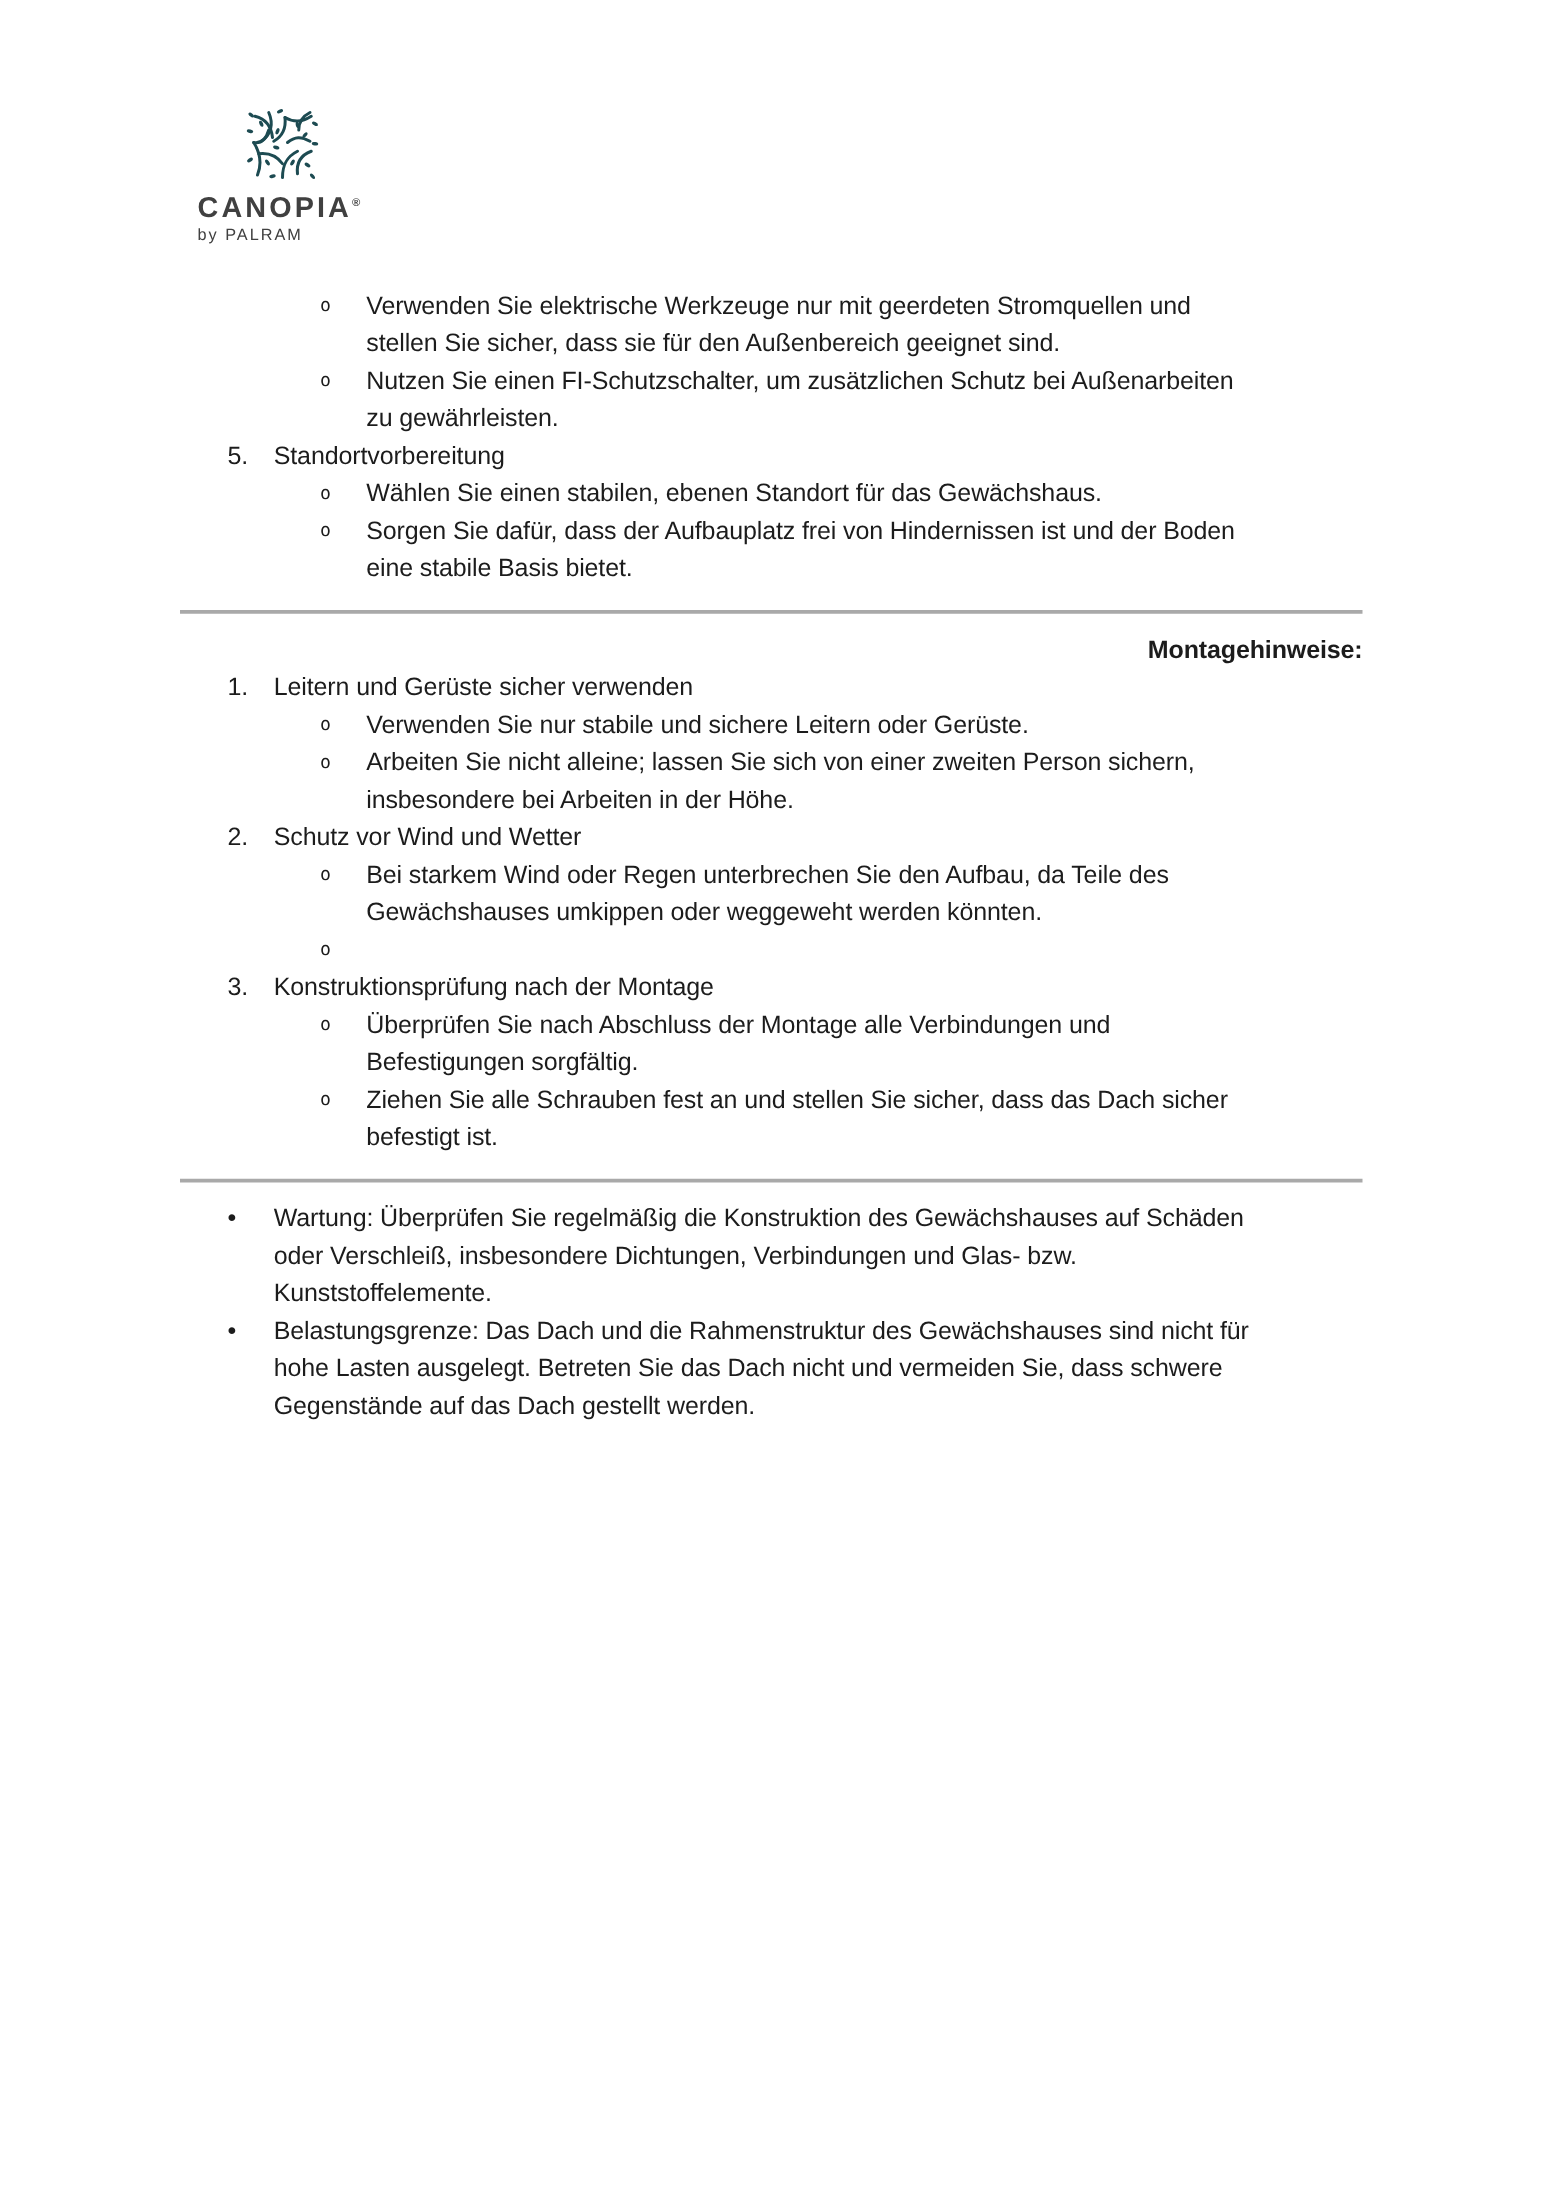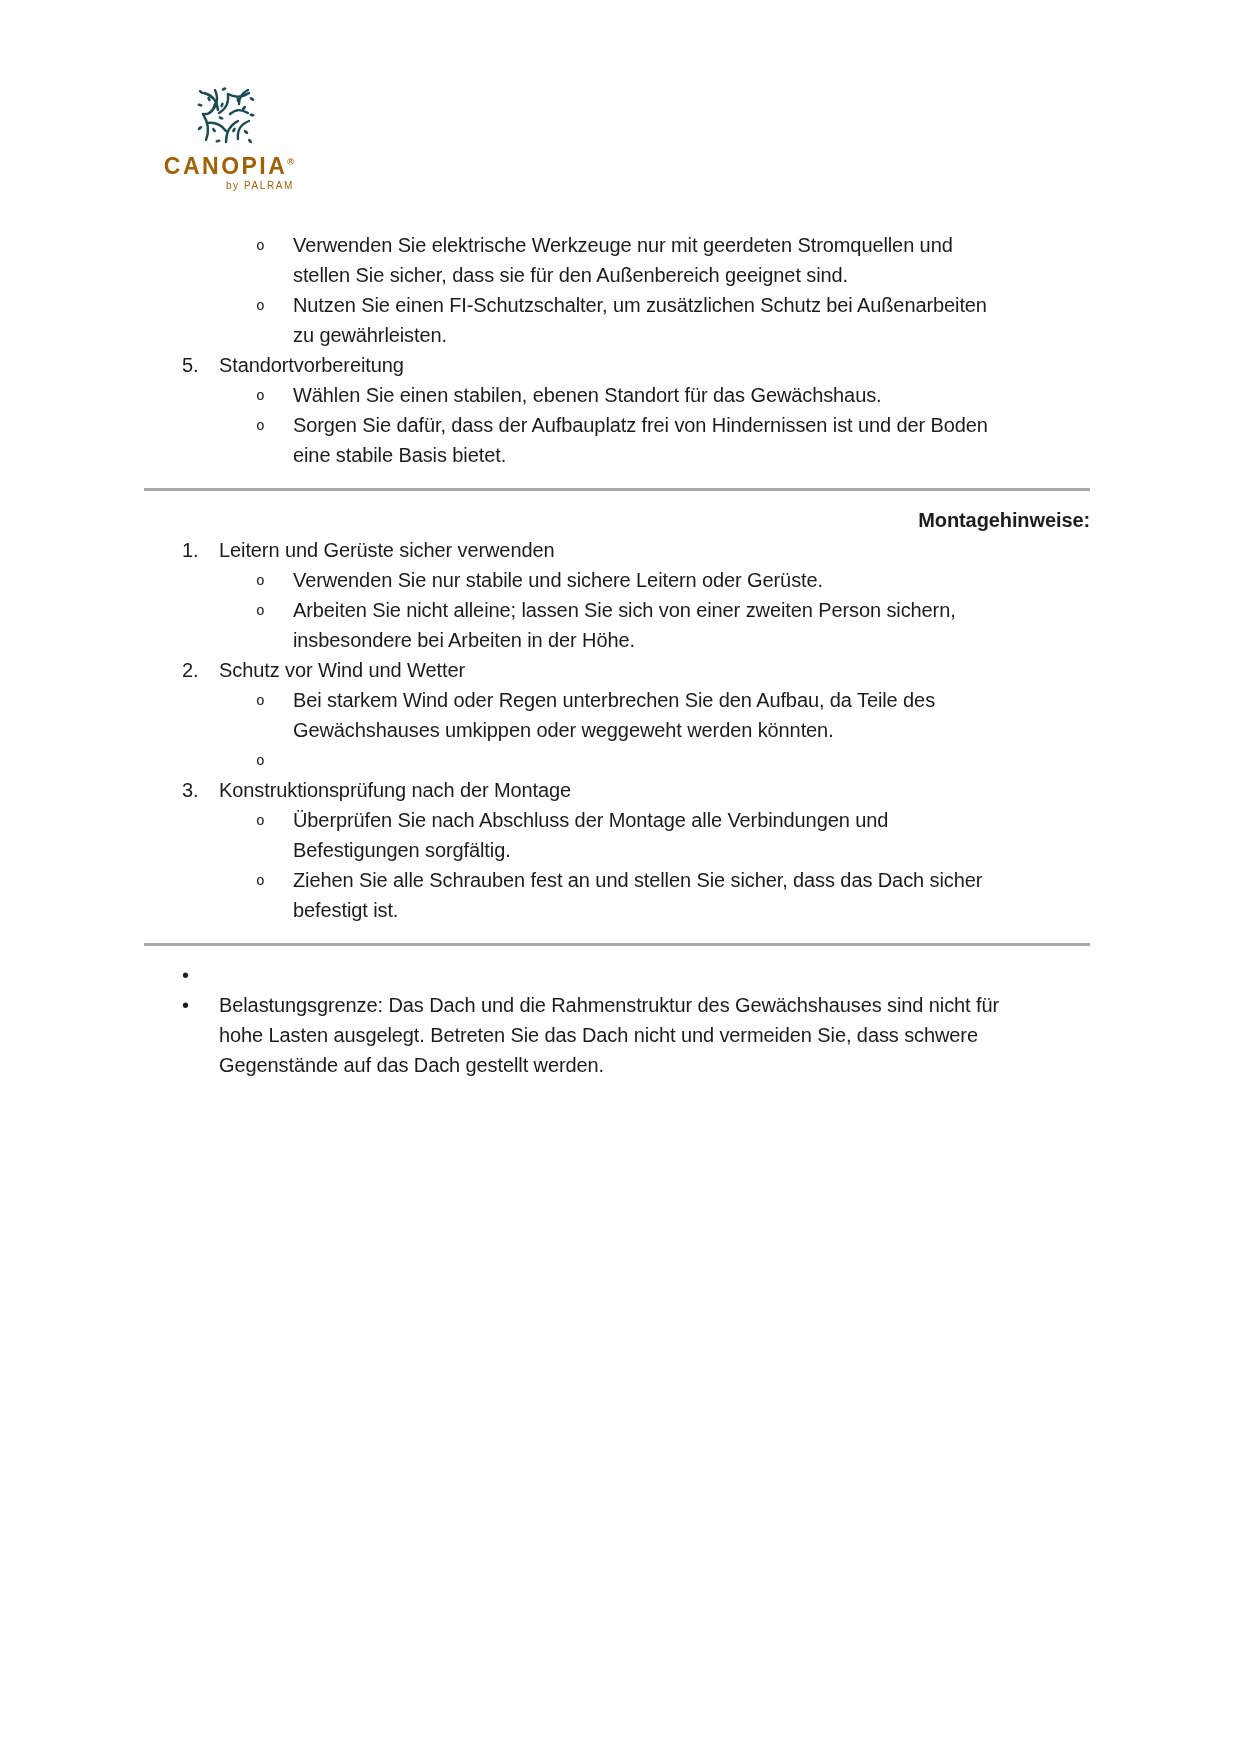--- a/index.html
+++ b/index.html
@@ -14,34 +14,34 @@
     color: #1c1c1c;
     overflow: hidden;
   }
 
   
   .logo {
     position: absolute;
     left: 158px;
     top: 84px;
     width: 136px;
-    text-align: right;
-    color: #a16207;
+    text-align: left;
+    color: #404040;
   }
   .logo-icon { display: block; margin: 0 auto 4px auto; }
   .brand {
     font-size: 23px;
     font-weight: 700;
     letter-spacing: 2.5px;
     line-height: 24px;
     white-space: nowrap;
   }
   .brand sup { font-size: 9px; letter-spacing: 0; }
   .byline {
-    font-size: 10px;
+    font-size: 13px;
     letter-spacing: 1.6px;
     margin-top: 2px;
     font-weight: 500;
   }
 
   
   .content {
     position: absolute;
     left: 144px;
     top: 230px;
@@ -189,20 +189,23 @@
       <span class="marker marker-o">o</span>
       <span class="text">Ziehen Sie alle Schrauben fest an und stellen Sie sicher, dass das Dach sicher
 befestigt ist.</span>
     </div>
 
     <div class="divider"></div>
 
 
     <div class="row l1">
       <span class="marker marker-dot">•</span>
+      <span class="text">Wartung: Überprüfen Sie regelmäßig die Konstruktion des Gewächshauses auf Schäden
+oder Verschleiß, insbesondere Dichtungen, Verbindungen und Glas- bzw.
+Kunststoffelemente.</span>
     </div>
     <div class="row l1">
       <span class="marker marker-dot">•</span>
       <span class="text">Belastungsgrenze: Das Dach und die Rahmenstruktur des Gewächshauses sind nicht für
 hohe Lasten ausgelegt. Betreten Sie das Dach nicht und vermeiden Sie, dass schwere
 Gegenstände auf das Dach gestellt werden.</span>
     </div>
 
   </div>
 </div>

